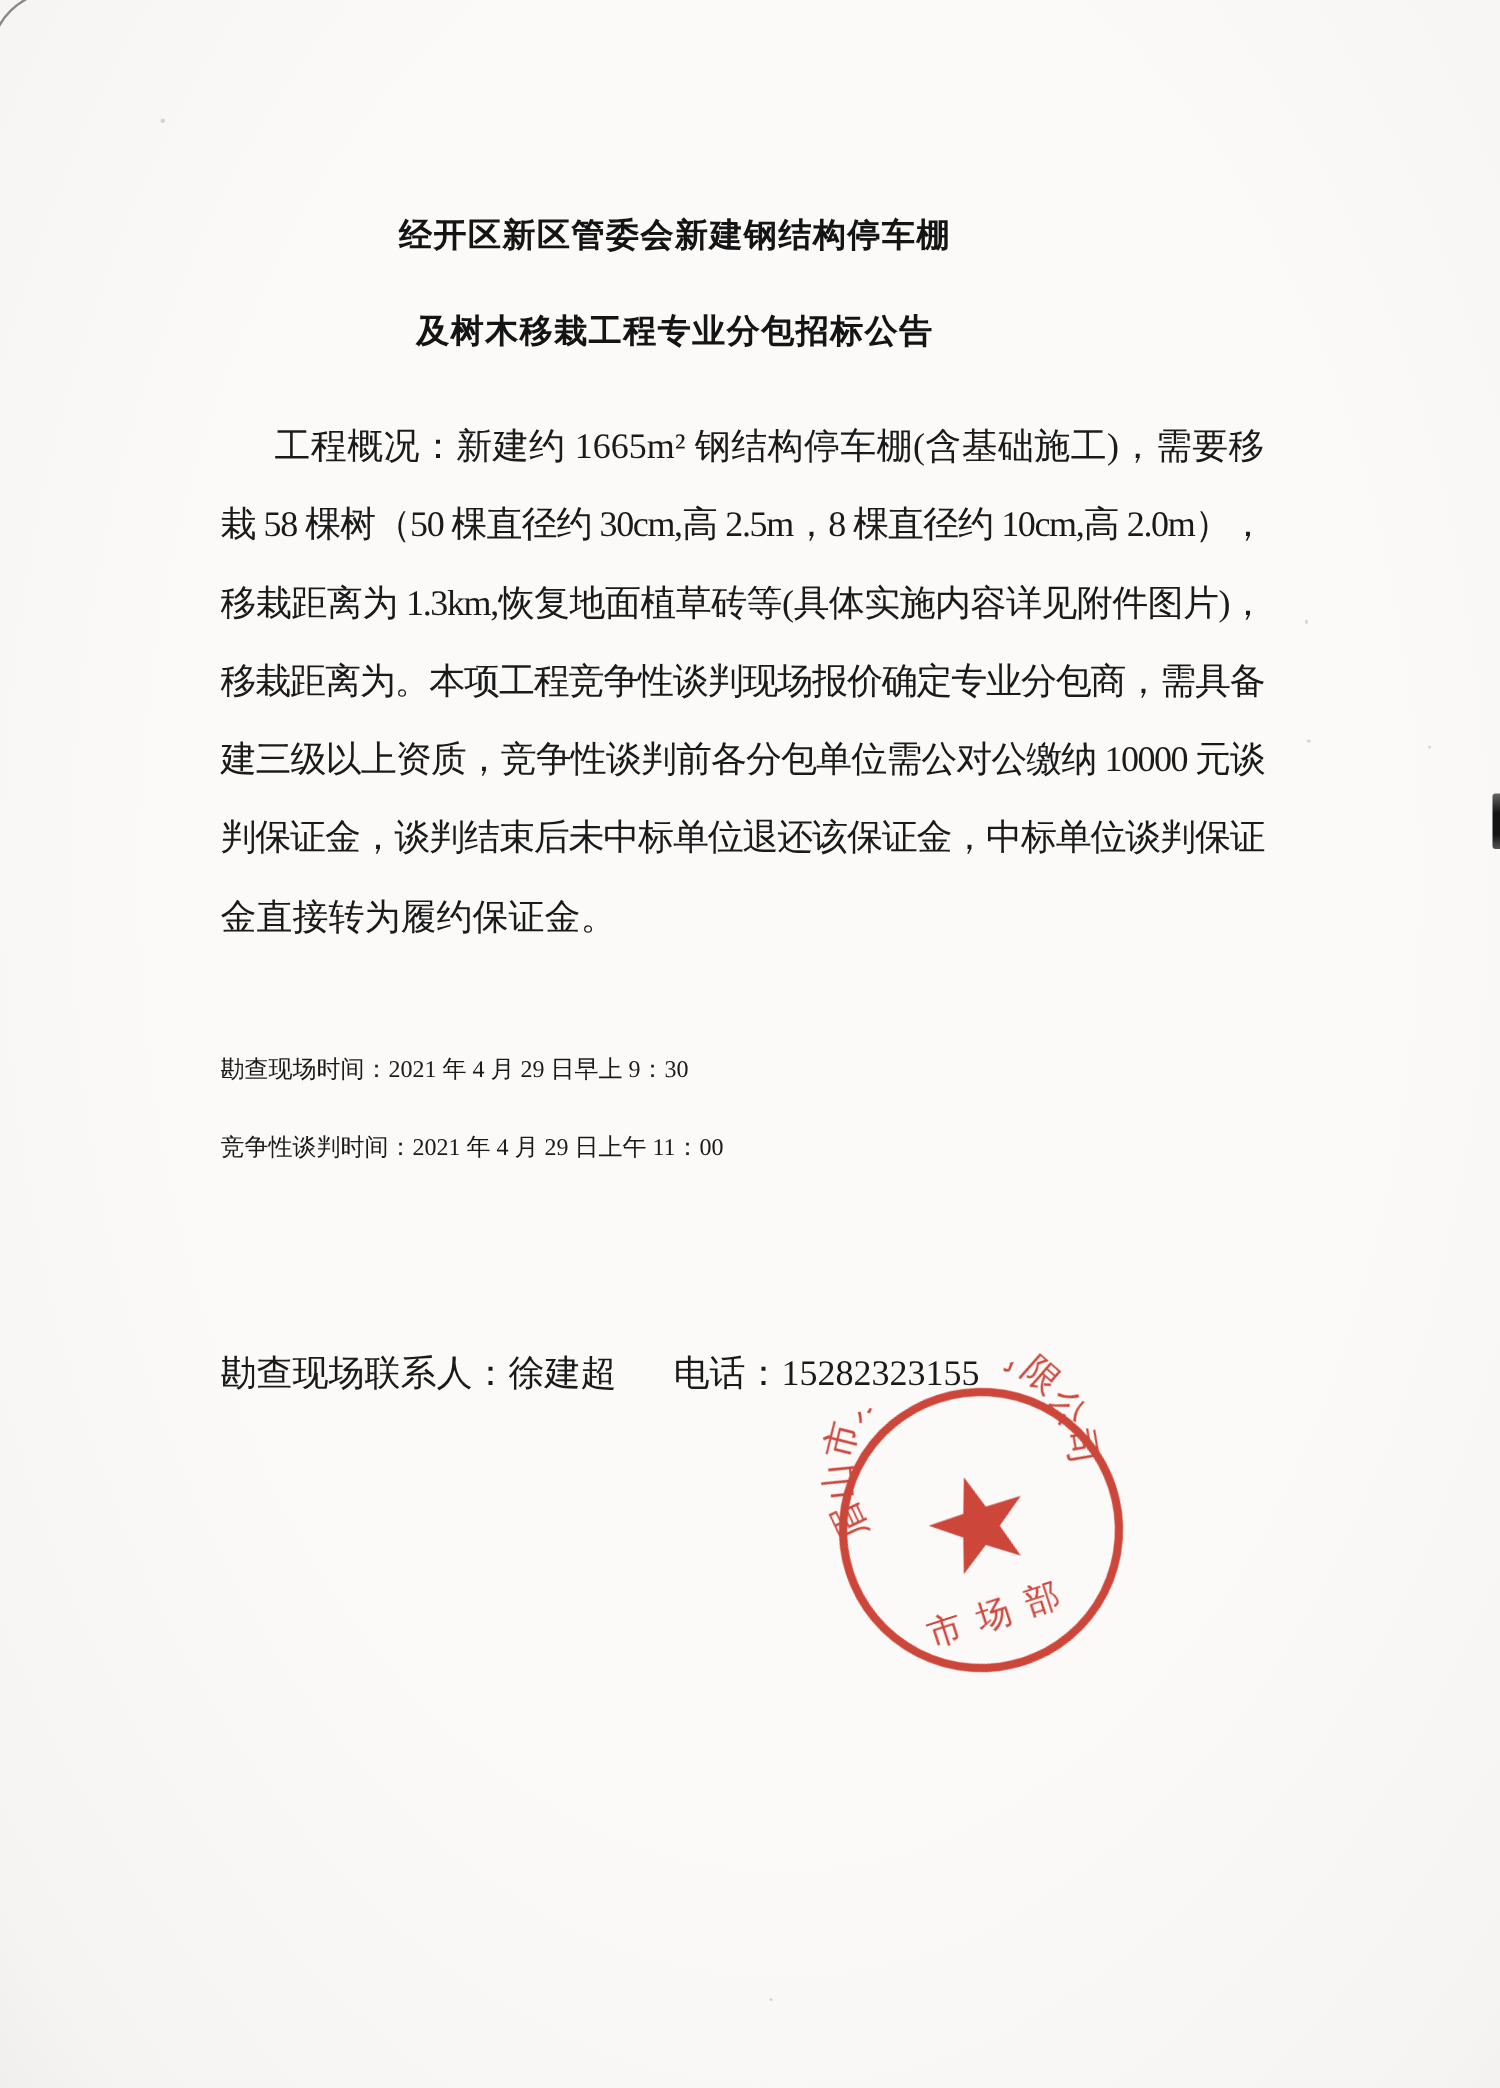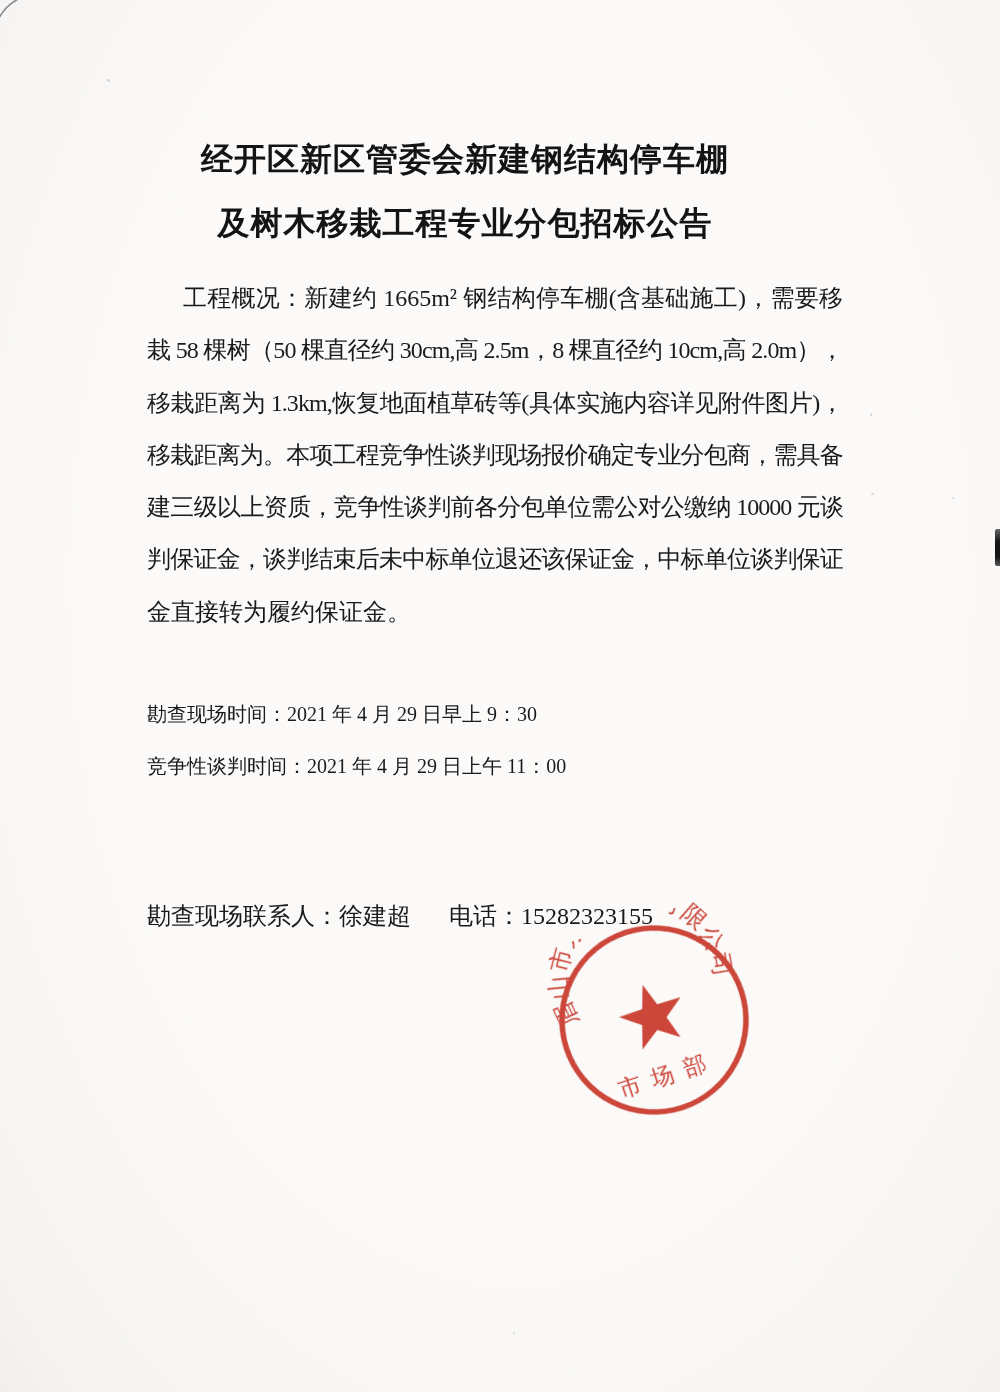--- a/index.html
+++ b/index.html
@@ -7,39 +7,40 @@
     width:1000px;height:1392px;
     font-family:"Liberation Serif","DejaVu Serif",serif;
     background:#eee;
   }
   .page{
     position:relative;width:1000px;height:1392px;overflow:hidden;
     background:radial-gradient(ellipse at 52% 42%, #fbfaf9 55%, #f5f4f2 92%, #f0efed 100%);
     color:#1a1a1a;
   }
   .title{
-    position:absolute;left:145px;width:640px;text-align:center;
-    font-size:32px;font-weight:bold;letter-spacing:1px;line-height:34px;
+    position:absolute;left:130px;width:640px;text-align:center;
+    font-size:22px;font-weight:bold;letter-spacing:1px;line-height:34px;
     color:#141414;
+    font-family:Liberation Mono, monospace;
   }
   .title1{top:142px;}
   .title2{top:206px;}
   .para{position:absolute;left:147px;top:272px;width:696px;font-size:24px;}
   .p-line{
     line-height:52.3px;height:52.3px;overflow:hidden;
     text-align:justify;text-align-last:justify;
   }
   .p-line.l1{text-indent:36px;letter-spacing:0;}
   .p-line.l2{letter-spacing:-0.9px;}
   .p-line.l3{letter-spacing:-0.9px;}
   .p-line.l4{letter-spacing:-0.8px;}
   .p-line.l5{letter-spacing:-1.0px;}
   .p-line.l6{letter-spacing:-0.8px;}
   .p-line.l7{text-align:left;text-align-last:left;letter-spacing:0;}
-  .sched{position:absolute;left:147px;top:688px;width:720px;font-size:20px;}
+  .sched{position:absolute;left:147px;top:688px;width:720px;font-size:16px;}
   .s-line{line-height:52.3px;height:52.3px;overflow:hidden;}
   .contact{position:absolute;left:147px;top:901px;width:720px;font-size:24px;line-height:30px;z-index:3;}
   .contact .phone{margin-left:38px;}
   .inviter{position:absolute;left:508px;top:999px;font-size:24px;line-height:30px;z-index:3;color:#161616;}
   .stamp{position:absolute;left:554px;top:920px;width:200px;height:200px;z-index:2;
          transform:rotate(-18deg);opacity:0.86;filter:blur(0.3px);}
   .edge-mark{position:absolute;right:0;top:529px;width:5px;height:37px;z-index:4;
              background:linear-gradient(to bottom,#666,#151515 35%,#151515 75%,#555);
              border-radius:2px 0 0 2px;}
   .corner-artifact{position:absolute;left:0;top:0;z-index:4;}

